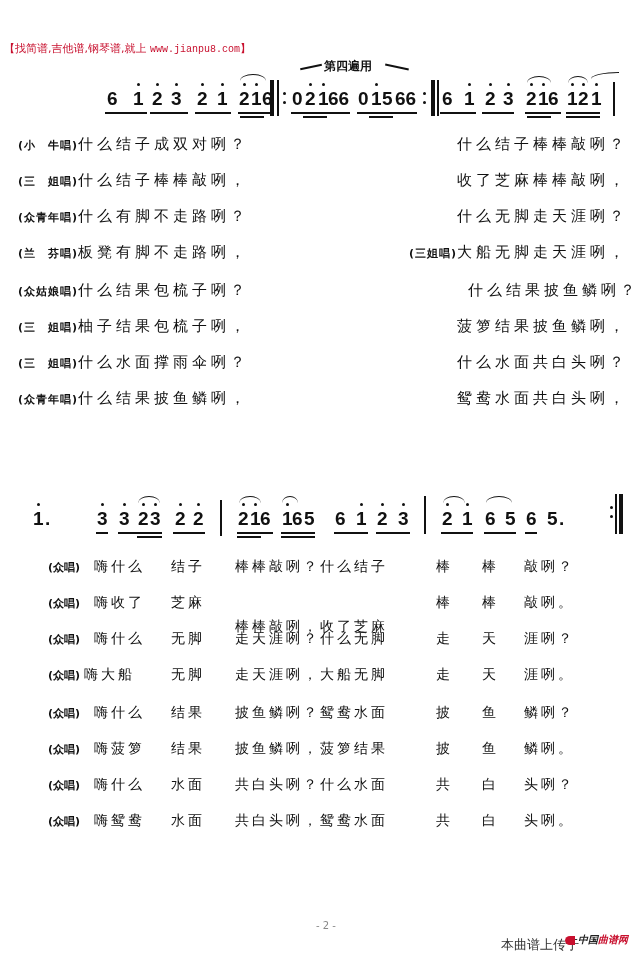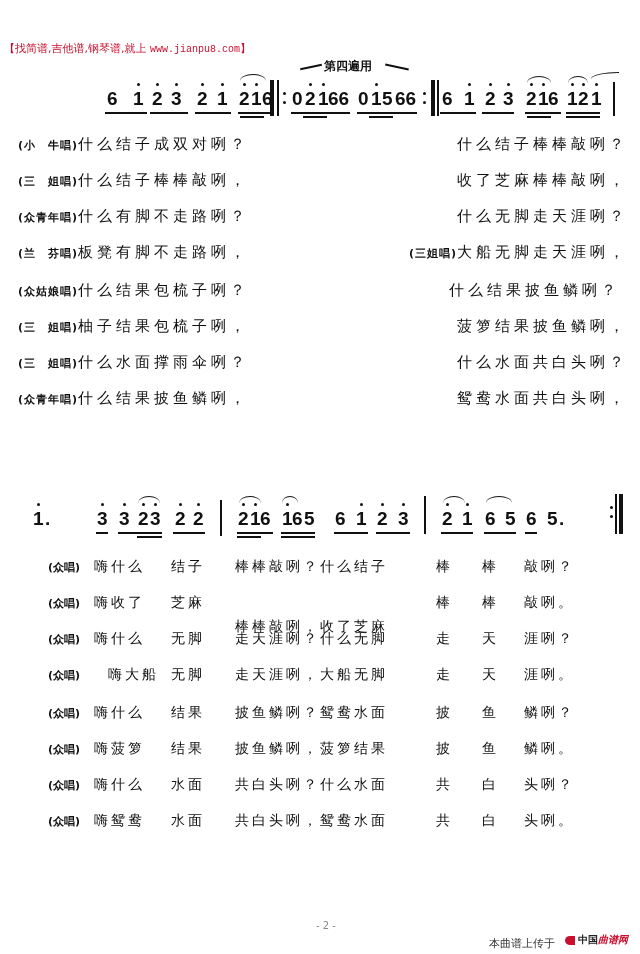--- a/index.html
+++ b/index.html
@@ -41,24 +41,24 @@
       letter-spacing: 4px; line-height: 20px;
     }
     .role { font-size: 11px; font-weight: bold; letter-spacing: 1px; }
     .lyric-right { position: absolute; font-size: 15px; letter-spacing: 4px; white-space: pre; line-height: 20px; text-align: right; }
 
     .grid-row { position: absolute; left: 48px; height: 20px; font-size: 14px; font-family: "DejaVu Sans", sans-serif; }
     .grid-row span { position: absolute; white-space: pre; letter-spacing: 3px; }
     .grid-row .role { font-size: 11px; letter-spacing: 0; top: 2px; }
 
     .page-num { position: absolute; left: 316px; top: 920px; font-size: 10px; color: #888; }
-    .footer-note { position: absolute; left: 489px; top: 936px; font-size: 11px; color: #333; font-family: Liberation Serif, serif; }
+    .footer-note { position: absolute; left: 501px; top: 936px; font-size: 13px; color: #333; font-family: Liberation Serif, serif; }
     .footer-logo { position: absolute; left: 565px; top: 933px; font-size: 10px; font-weight: bold; }
     .footer-logo .mark { display:inline-block; width:10px; height:9px; background:#c8102e; border-radius: 50% 0 0 50%; vertical-align: middle; margin-right: 3px; }
-    .footer-logo .cn { color: #222; }
+    .footer-logo .cn { color: #222; font-style: italic; }
     .footer-logo .brand { color: #c8102e; font-style: italic; }
   </style>
 </head>
 <body>
 
 <div class="watermark">
   <span>【找简谱,吉他谱,钢琴谱,就上 </span><span class="url">www.jianpu8.com</span><span>】</span>
 </div>
 
 <div class="staff" style="top:0;">
@@ -141,21 +141,21 @@
   <div class="lyric-row" style="left:18px; top:242px;"><span class="role">(兰　芬唱)</span><span>板凳有脚不走路咧，</span></div>
   <div class="lyric-row" style="left:18px; top:280px;"><span class="role">(众姑娘唱)</span><span>什么结果包梳子咧？</span></div>
   <div class="lyric-row" style="left:18px; top:316px;"><span class="role">(三　姐唱)</span><span>柚子结果包梳子咧，</span></div>
   <div class="lyric-row" style="left:18px; top:352px;"><span class="role">(三　姐唱)</span><span>什么水面撑雨伞咧？</span></div>
   <div class="lyric-row" style="left:18px; top:388px;"><span class="role">(众青年唱)</span><span>什么结果披鱼鳞咧，</span></div>
 
   <div class="lyric-right" style="right:12px; top:134px;"><span class="role"></span><span>什么结子棒棒敲咧？</span></div>
   <div class="lyric-right" style="right:12px; top:170px;"><span class="role"></span><span>收了芝麻棒棒敲咧，</span></div>
   <div class="lyric-right" style="right:12px; top:206px;"><span class="role"></span><span>什么无脚走天涯咧？</span></div>
   <div class="lyric-right" style="right:12px; top:242px;"><span class="role">(三姐唱)</span><span>大船无脚走天涯咧，</span></div>
-  <div class="lyric-right" style="right:20px; top:280px;"><span class="role"></span><span>什么结果披鱼鳞咧？</span></div>
+  <div class="lyric-right" style="right:1px; top:280px;"><span class="role"></span><span>什么结果披鱼鳞咧？</span></div>
   <div class="lyric-right" style="right:12px; top:316px;"><span class="role"></span><span>菠箩结果披鱼鳞咧，</span></div>
   <div class="lyric-right" style="right:12px; top:352px;"><span class="role"></span><span>什么水面共白头咧？</span></div>
   <div class="lyric-right" style="right:12px; top:388px;"><span class="role"></span><span>鸳鸯水面共白头咧，</span></div>
 </div>
 
 <div class="staff" style="top:0;">
   <div class="note" style="left:33px; top:508px;">1<span class="dot"></span></div>
   <div class="note" style="left:45px; top:508px;">.</div>
 
   <div class="note" style="left:97px; top:508px;">3<span class="dot"></span></div>
@@ -238,21 +238,21 @@
     <span class="role" style="left:0;">(众唱)</span>
     <span style="left:46px;">嗨什么</span>
     <span style="left:123px;">无脚</span>
     <span style="left:187px;">走天涯咧？什么无脚</span>
     <span style="left:388px;">走</span>
     <span style="left:434px;">天</span>
     <span style="left:476px;">涯咧？</span>
   </div>
   <div class="grid-row" style="top:666px;">
     <span class="role" style="left:0;">(众唱)</span>
-    <span style="left:60px;">嗨大船</span>
+    <span style="left:36px;">嗨大船</span>
     <span style="left:123px;">无脚</span>
     <span style="left:187px;">走天涯咧，大船无脚</span>
     <span style="left:388px;">走</span>
     <span style="left:434px;">天</span>
     <span style="left:476px;">涯咧。</span>
   </div>
   <div class="grid-row" style="top:704px;">
     <span class="role" style="left:0;">(众唱)</span>
     <span style="left:46px;">嗨什么</span>
     <span style="left:123px;">结果</span>

